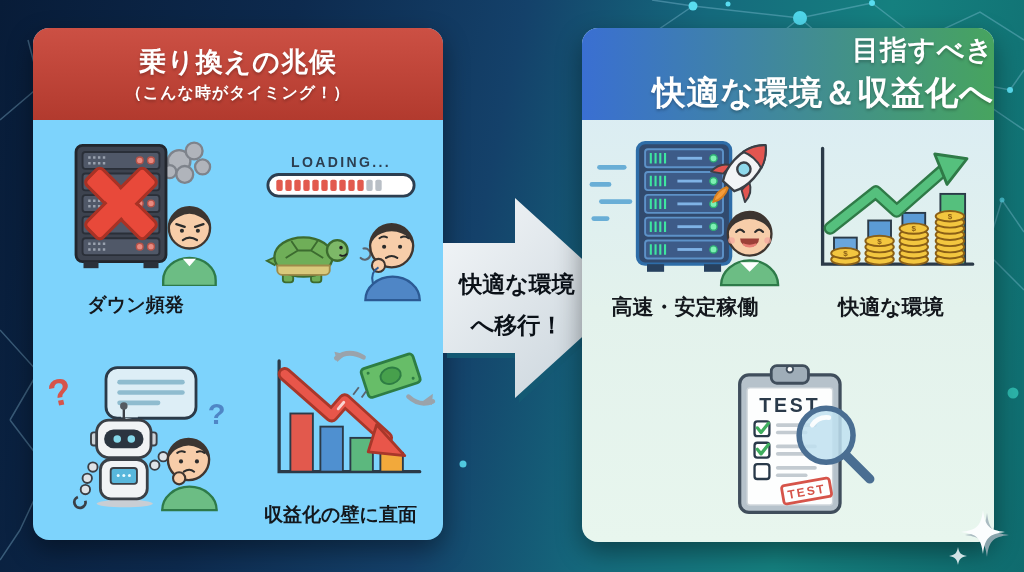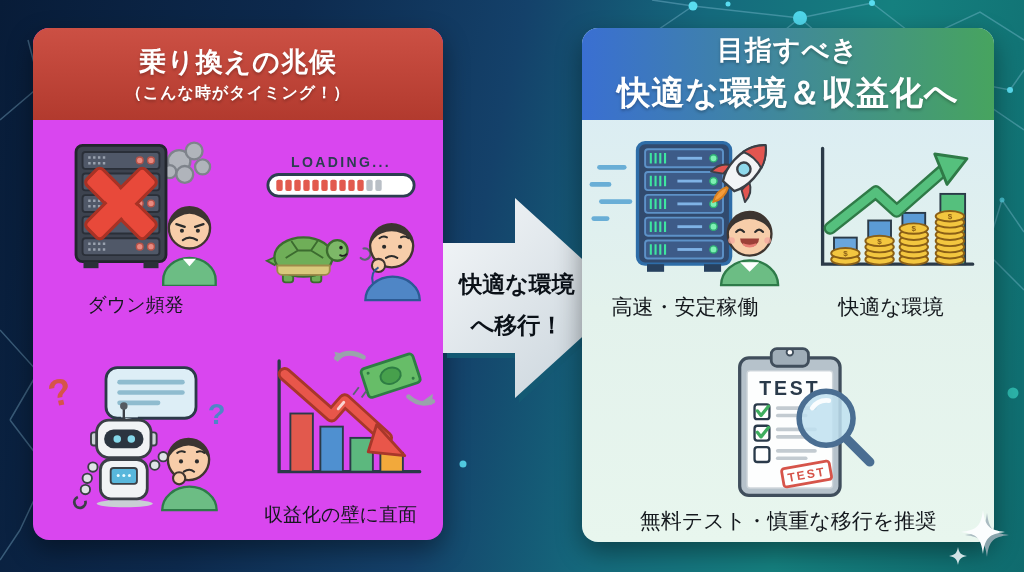--- a/index.html
+++ b/index.html
@@ -2,40 +2,40 @@
 <html><head>
 <meta charset="utf-8">
 <style>
   html,body{margin:0;padding:0;background:#081c38;}
   body{width:1024px;height:572px;position:relative;overflow:hidden;
        font-family:"Liberation Sans", sans-serif;}
   .bg{position:absolute;inset:0;
       background:linear-gradient(102deg,#081c38 0%,#0d2a4e 26%,#14416a 46%,#156a7d 62%,#15807f 78%,#0f6b6e 100%);}
   .net{position:absolute;inset:0;pointer-events:none;}
   .panel{position:absolute;top:28px;border-radius:16px;box-shadow:0 10px 26px rgba(0,0,0,.4);}
-  .panel-left{left:33px;width:410px;height:512px;background:#d946ef;}
+  .panel-left{left:33px;width:410px;height:512px;background:#7dd3fc;}
   .panel-right{left:582px;width:412px;height:514px;
       background:linear-gradient(180deg,#d8ebf6 0%,#e3f2ec 55%,#e8f6ee 100%);}
   .hdr{height:92px;border-radius:16px 16px 0 0;display:flex;flex-direction:column;
        align-items:center;justify-content:center;gap:3px;}
   .hdr-left{background:linear-gradient(180deg,#cc5044,#b23a2e);}
-  .hdr-right{background:linear-gradient(90deg,#3a6fd2,#47a45f);}
+  .hdr-right{background:linear-gradient(90deg,#3a6fd2,#47a45f);align-items:flex-end;}
   .t1{color:#fff;font-weight:800;font-size:27px;letter-spacing:1px;
       text-shadow:0 2px 3px rgba(0,0,0,.25);}
   .t2{color:#fff;font-weight:800;font-size:16px;letter-spacing:1px;
       text-shadow:0 2px 3px rgba(0,0,0,.25);}
   .t2r{font-size:33px;}
   .grid2{position:absolute;left:0;right:0;top:92px;bottom:0;display:grid;
          grid-template-columns:1fr 1fr;grid-template-rows:1fr 1fr;}
   .rgrid{position:absolute;left:0;right:0;top:92px;bottom:0;display:grid;
          grid-template-rows:1fr 1fr;}
   .rrow1{display:grid;grid-template-columns:1fr 1fr;}
   .cell{display:flex;flex-direction:column;align-items:center;justify-content:center;padding-top:4px;}
   .cell svg{display:block;}
-  .lbl{font-weight:400;font-size:19px;color:#14181d;margin-top:6px;white-space:nowrap;}
+  .lbl{font-weight:700;font-size:19px;color:#14181d;margin-top:6px;white-space:nowrap;}
   .lblr{font-size:21px;}
   .arrow-svg{position:absolute;left:433px;top:183px;width:200px;height:230px;}
   .arrow-txt{position:absolute;left:438px;top:264px;width:158px;text-align:center;
              font-weight:800;font-size:23px;color:#0b1118;line-height:41px;}
   .sparkle{position:absolute;left:940px;top:490px;width:80px;height:80px;}
 </style>
 </head>
 <body>
 
 <div class="bg"></div>
@@ -431,21 +431,20 @@
         <g transform="rotate(-10 130 141)">
           <rect x="104" y="131" width="52" height="20" rx="3" fill="rgba(255,255,255,0.55)" stroke="#d6544a" stroke-width="3"></rect>
           <text x="130" y="146" text-anchor="middle" font-size="13" font-weight="bold" fill="#d6544a" letter-spacing="2">TEST</text>
         </g>
         <g>
           <line x1="173" y1="103" x2="198" y2="128" stroke="#4a6e92" stroke-width="10" stroke-linecap="round"></line>
           <circle cx="151" cy="81" r="29" fill="#bfe0f0" fill-opacity="0.85" stroke="#4a6e92" stroke-width="6"></circle>
           <path d="M136,70 a19,19 0 0 1 18,-8" stroke="#ffffff" stroke-width="5" fill="none" stroke-linecap="round" opacity="0.9"></path>
         </g>
       </svg>
-      <div class="lbl lblr">無料テスト・慎重な移行を推奨</div>
     </div>
   </div>
 </div>
 
 <svg class="sparkle" viewBox="0 0 80 80">
   <path d="M47,23 C49,39 53,43 69,45 C53,47 49,51 47,67 C45,51 41,47 25,45 C41,43 45,39 47,23 Z" fill="#9fb0ba" opacity="0.85"></path>
   <path d="M43,20 C45,36 49,40 65,42 C49,44 45,48 43,64 C41,48 37,44 21,42 C37,40 41,36 43,20 Z" fill="#fbfdfe"></path>
   <path d="M18,57 C19,63 21,65 27,66 C21,67 19,69 18,75 C17,69 15,67 9,66 C15,65 17,63 18,57 Z" fill="#e8f2f5" opacity="0.9"></path>
 </svg>
 

